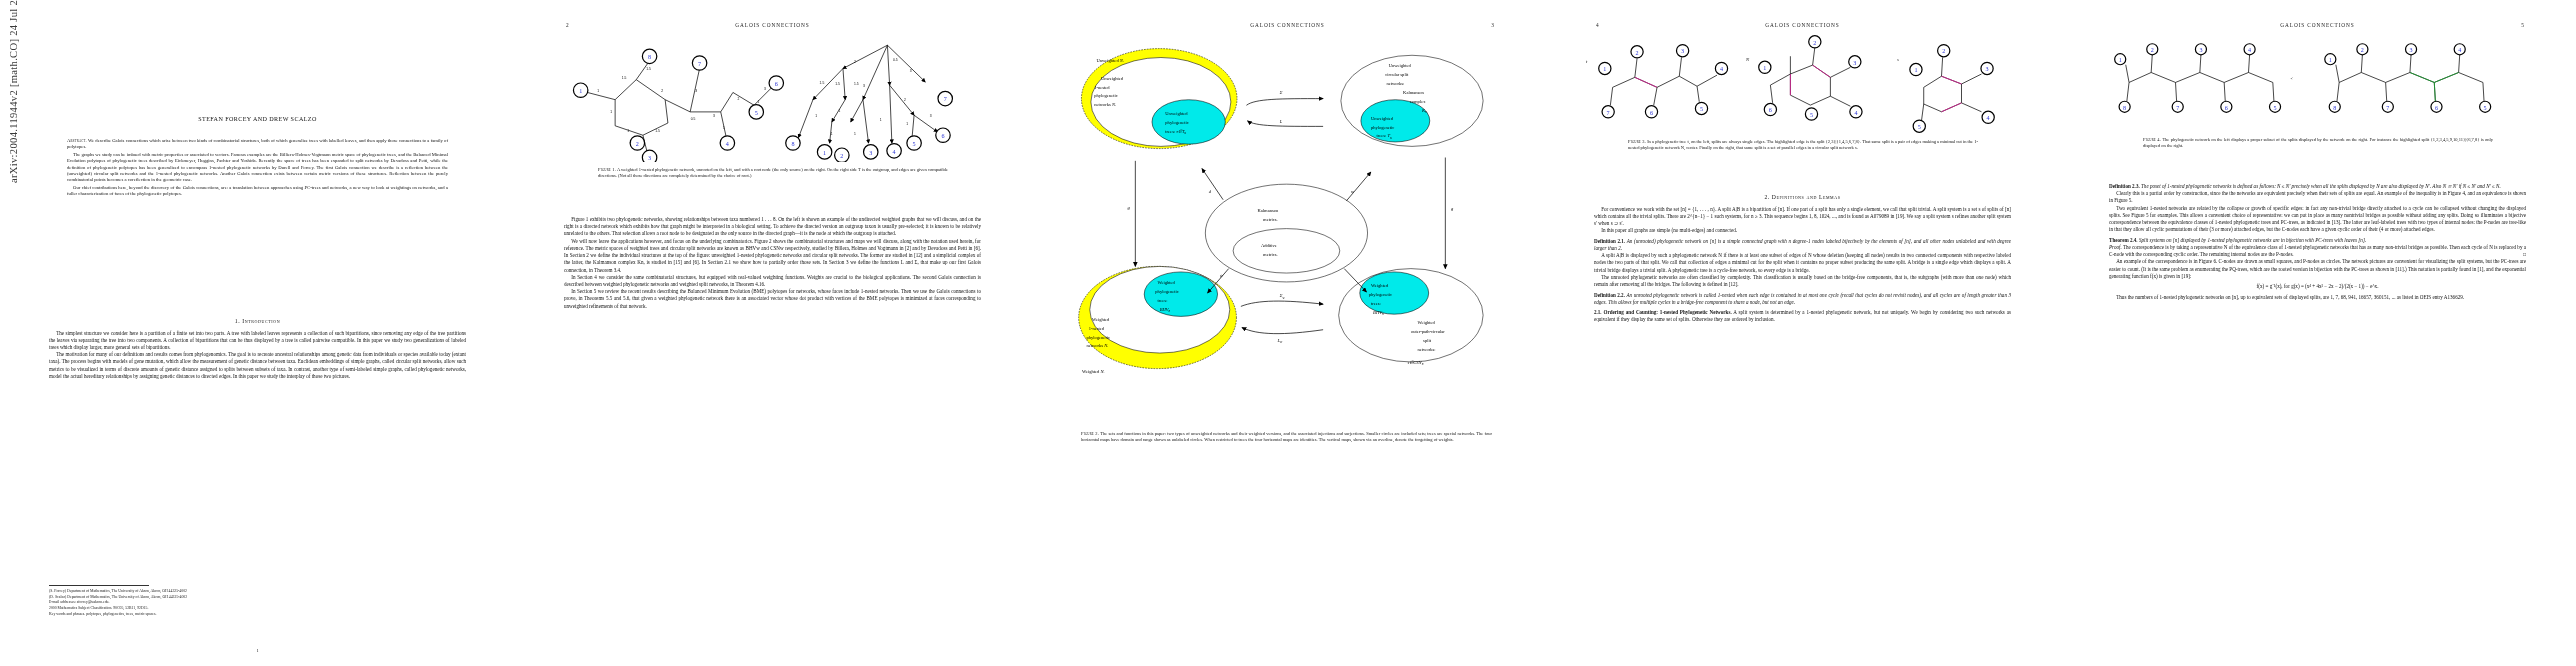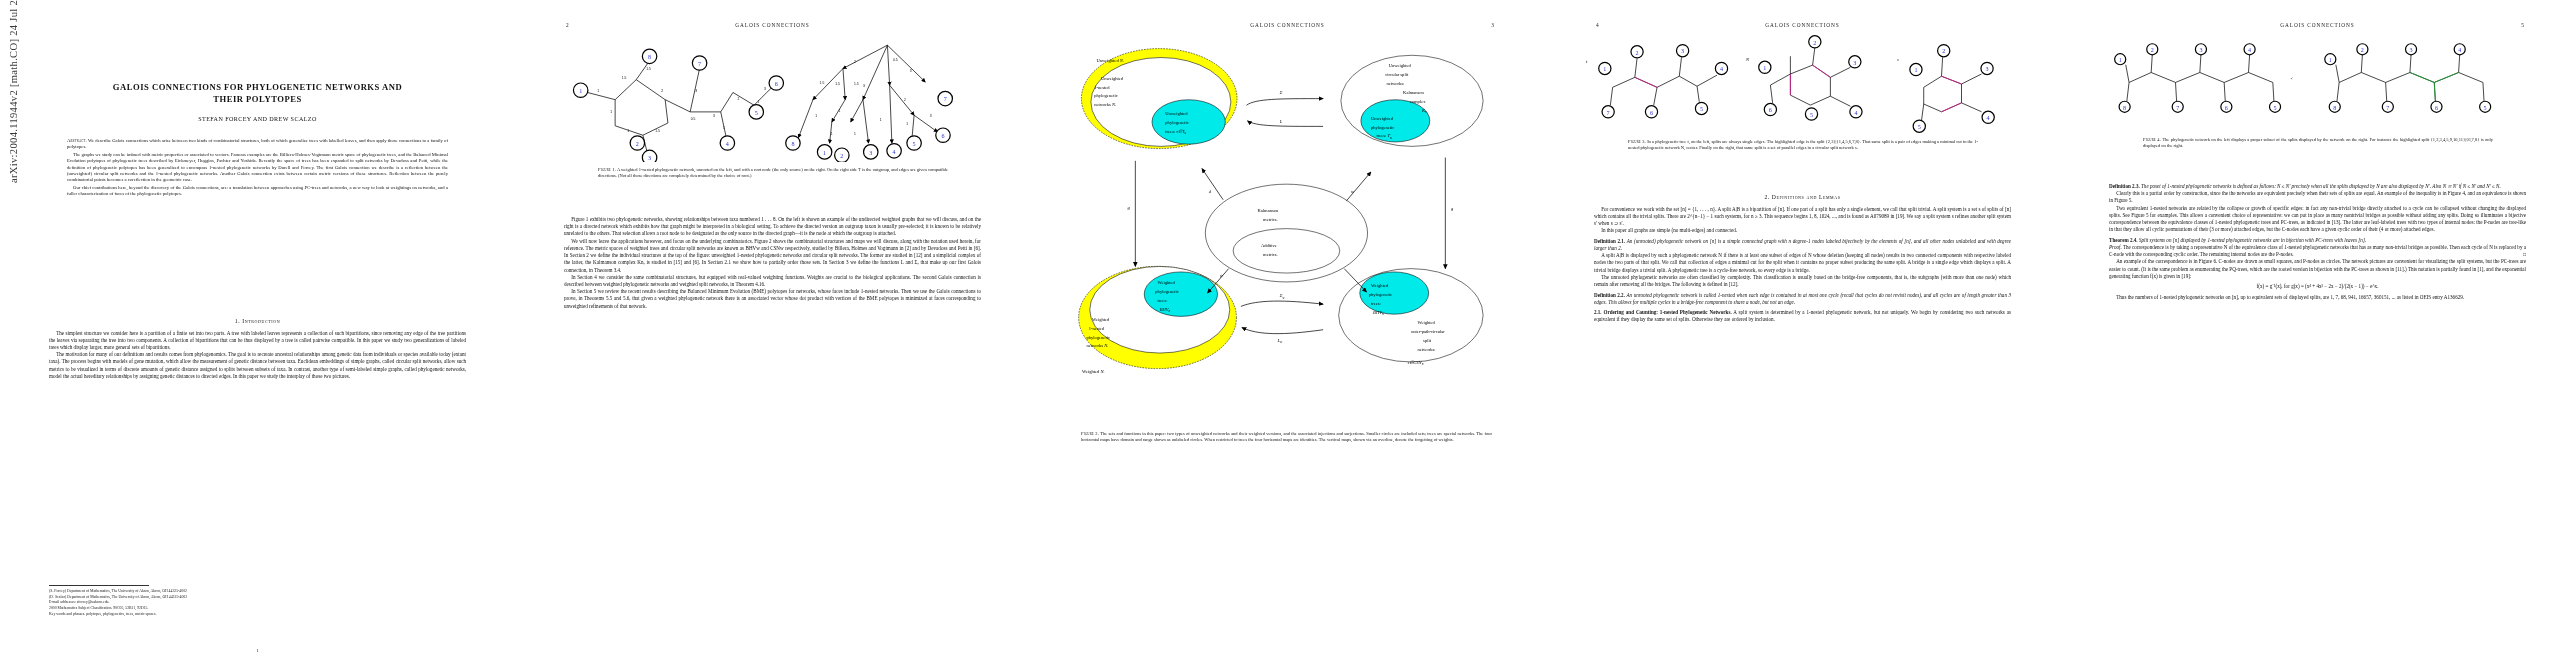--- a/index.html
+++ b/index.html
@@ -46,24 +46,20 @@
   .thm{font-size:5.1px;line-height:1.42;text-align:justify;margin:0 0 2.8px 0;}
 </style>
 </head>
 <body>
 
 <div class="spread">
 
   <div class="page">
     <div class="arxiv-stamp">arXiv:2004.11944v2  [math.CO]  24 Jul 2020</div>
 
-    <div class="title">
-      <span>GALOIS CONNECTIONS FOR PHYLOGENETIC NETWORKS AND</span><br>
-      <span>THEIR POLYTOPES</span>
-    </div>
 
     <div class="authors">STEFAN FORCEY AND DREW SCALZO</div>
 
     <div class="abstract">
       <p class="first"><span class="sc">Abstract.</span>
         <span>We describe Galois connections which arise between two kinds of combinatorial structures, both of which generalize trees with labelled leaves, and then apply those connections to a family of polytopes.</span></p>
       <p>The graphs we study can be imbued with metric properties or associated to vectors. Famous examples are the Billiera-Holmes-Vogtmann metric space of phylogenetic trees, and the Balanced Minimal Evolution polytopes of phylogenetic trees described by Eickmeyer, Huggins, Pachter and Yoshida. Recently the space of trees has been expanded to split networks by Devadoss and Petti, while the definition of phylogenetic polytopes has been generalized to encompass 1-nested phylogenetic networks by Durell and Forcey. The first Galois connection we describe is a reflection between the (unweighted) circular split networks and the 1-nested phylogenetic networks. Another Galois connection exists between certain metric versions of these structures. Reflection between the purely combinatorial points becomes a coreflection in the geometric case.</p>
       <p>Our chief contributions here, beyond the discovery of the Galois connections, are: a translation between approaches using PC-trees and networks, a new way to look at weightings on networks, and a fuller characterization of faces of the phylogenetic polytopes.</p>
     </div>
 

